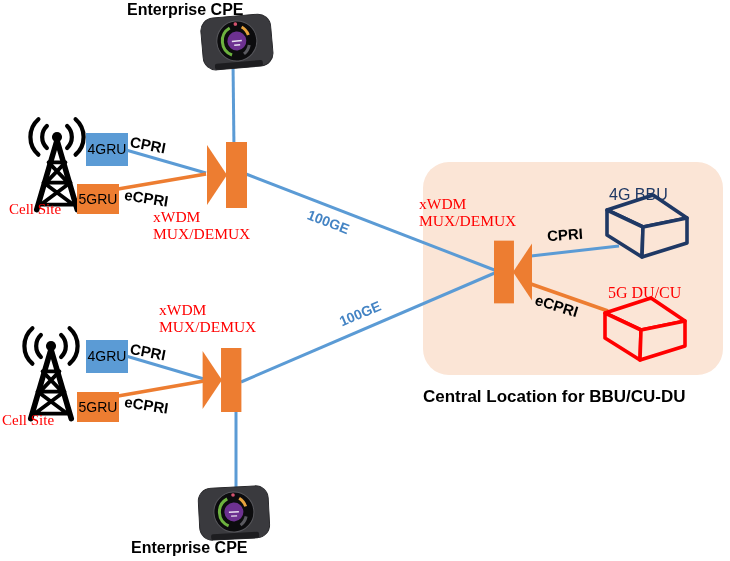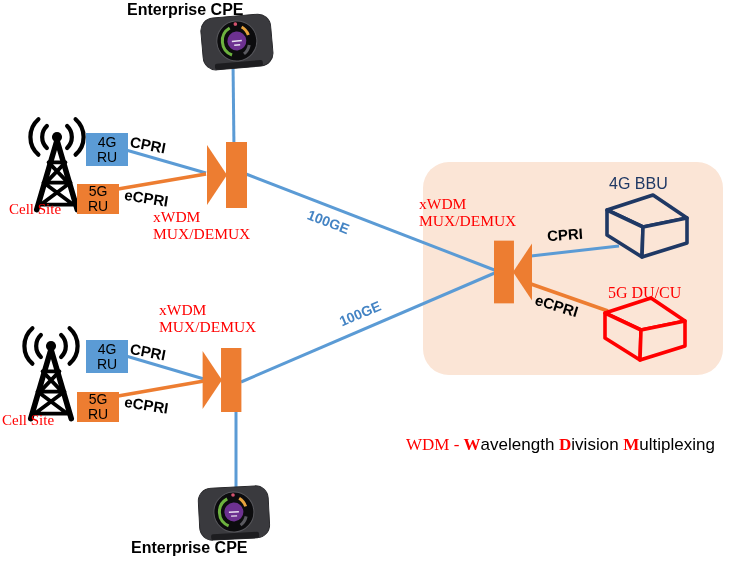--- a/index.html
+++ b/index.html
@@ -4,35 +4,35 @@
 <style>
   html,body{margin:0;padding:0;background:#fff;}
   #stage{
     position:relative;width:730px;height:561px;background:#ffffff;
     font-family:"Liberation Sans", sans-serif;overflow:hidden;
   }
   .abs{position:absolute;}
   .lbl{position:absolute;white-space:nowrap;color:#000;}
   .bold{font-weight:bold;}
   .red{color:#FF0000;font-family:Liberation Serif, serif;}
-  .navy{color:#1F3864;}
+  .navy{color:#1F3864;margin-top:11px;}
   .geblue{color:#4484C4;}
   .center{text-align:left;}
   
   #central-zone{
     left:423px;top:162px;width:300px;height:213px;
     background:#FBE5D6;border-radius:26px;z-index:1;
   }
   svg.layer{position:absolute;left:0;top:0;z-index:2;}
   .icon{position:absolute;z-index:3;}
   .txt{z-index:4;}
   
   .rubox{
     position:absolute;width:42px;z-index:3;
-    display:flex;flex-direction:column;align-items:center;justify-content:center;
+    display:flex;align-items:center;justify-content:center;
     font-size:14px;line-height:15px;color:#000;
   }
   .rubox.b4{background:#5B9BD5;height:33px;}
   .rubox.b5{background:#ED7D31;height:30px;text-align:right;}
   
   .cpe{width:72px;height:56px;}
 </style>
 </head>
 <body>
 
@@ -179,18 +179,16 @@
 
   <div class="lbl txt bold geblue" style="left:308px;top:206px;font-size:14px;transform:rotate(21deg);transform-origin:left center;">100GE</div>
   <div class="lbl txt bold geblue" style="left:340px;top:314px;font-size:14px;transform:rotate(-23deg);transform-origin:left center;">100GE</div>
 
   <div class="lbl txt bold" style="left:547px;top:226px;font-size:15px;transform:rotate(-4deg);">CPRI</div>
   <div class="lbl txt bold" style="left:538px;top:291px;font-size:15px;transform:rotate(17deg);transform-origin:left top;">eCPRI</div>
 
   <div class="lbl txt navy" style="left:609px;top:175px;font-size:16px;">4G BBU</div>
   <div class="lbl txt red" style="left:608px;top:284px;font-size:16px;">5G DU/CU</div>
 
+  <div class="lbl txt bold center" style="left:423px;top:387px;width:302px;font-size:17px;">Central Location for BBU/CU-DU</div>
 
-  <div class="lbl txt" style="left:406px;top:435px;font-size:17px;">
-    <span class="red">WDM - </span><span class="red bold">W</span><span>avelength </span><span class="red bold">D</span><span>ivision </span><span class="red bold">M</span><span>ultiplexing</span>
-  </div>
 
 </div>
 
 </body></html>

